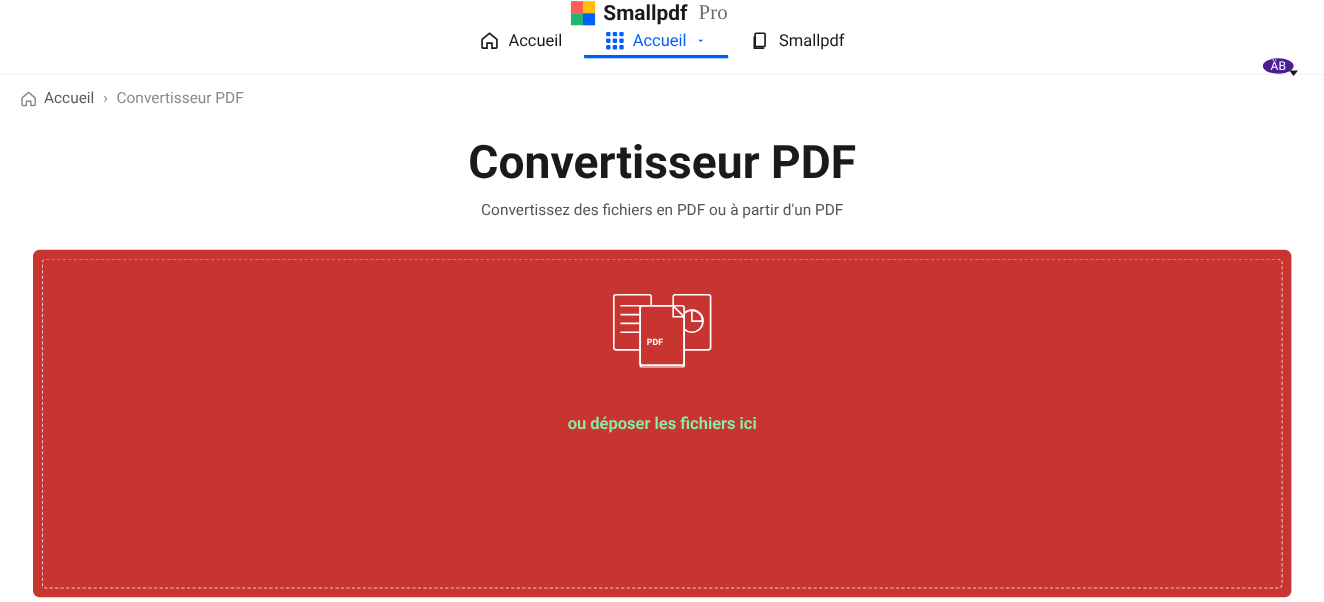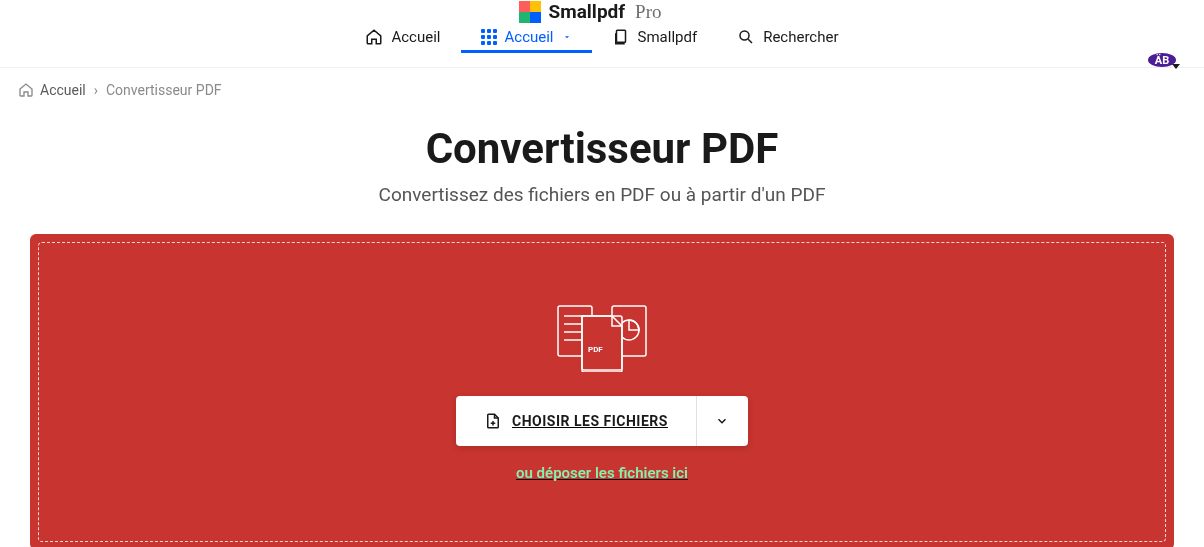--- a/index.html
+++ b/index.html
@@ -15,36 +15,36 @@
     .logo-square div:nth-child(4){background:#0060ff;}
     .brand { font-size: 19px; font-weight: 700; color: #1a1a1a; }
     .brand-suffix { font-size: 19px; font-weight: 400; color: #6e6e6e; margin-left: 2px; font-family: Liberation Serif, serif;}
 
     .nav { display: flex; align-items: stretch; height: 60px; }
     .nav-item { display: flex; align-items: center; gap: 8px; padding: 0 20px; cursor: pointer; color: #1a1a1a; font-size: 15px; border-bottom: 3px solid transparent; position: relative; }
     .nav-item.active { color: #0060ff; border-bottom-color: #0060ff; }
     .nav-item svg { flex-shrink: 0; }
     .grid-icon { display:grid; grid-template-columns:repeat(3,4px); grid-template-rows:repeat(3,4px); gap:2px;}
     .grid-icon span{background:#0060ff;border-radius:1px;}
-    .avatar { width: 28px; height: 28px; border-radius: 50%; background:#4c1d95; color:#fff; font-size:11px; font-weight:700; display:flex; align-items:center; justify-content:center; margin-left:auto; position:relative;}
+    .avatar { width: 28px; height: 28px; border-radius: 50%; background:#4c1d95; color:#fff; font-size:11px; font-weight:400; display:flex; align-items:center; justify-content:center; margin-left:auto; position:relative;}
     .avatar::after{content:""; position:absolute; bottom:-2px; right:-4px; border-left:4px solid transparent;border-right:4px solid transparent;border-top:5px solid #1a1a1a;}
 
     
     .breadcrumb { display:flex; align-items:center; gap:8px; padding: 14px 18px; font-size:14px; color:#8a8a8a;}
     .breadcrumb a { color:#5a5a5a; text-decoration:none; display:flex; align-items:center; gap:6px;}
 
     
     .hero { text-align:center; padding: 12px 0 28px;}
     .hero h1 { font-size: 42px; font-weight:700; color:#1a1a1a; margin-bottom:10px;}
-    .hero p { font-size:19px; color:#555;}
+    .hero p { font-size:14px; color:#555;}
 
     
     .dropzone-wrap { padding: 0 30px 30px; }
     .dropzone { background:#c8342f; border-radius:6px; padding:8px;}
-    .dropzone-inner { border:1px dashed rgba(255,255,255,0.8); border-radius:4px; min-height:300px; display:flex; flex-direction:column; align-items:center; justify-content:center; padding:28px;text-decoration:underline;}
+    .dropzone-inner { border:1px dashed rgba(255,255,255,0.8); border-radius:4px; min-height:300px; display:flex; flex-direction:column; align-items:center; justify-content:flex-start; padding:28px;}
     .docs-illustration { margin-bottom:20px; }
     .choose-btn { display:flex; background:#fff; border-radius:4px; overflow:hidden; box-shadow:0 2px 6px rgba(0,0,0,0.15);}
     .choose-main { display:flex; align-items:center; gap:10px; padding:16px 28px; font-size:14px; font-weight:700; letter-spacing:0.5px; color:#1a1a1a; cursor:pointer;}
     .choose-drop { display:flex; align-items:center; justify-content:center; width:52px; border-left:1px solid #e0e0e0; cursor:pointer;}
     .drop-hint { margin-top:18px; color:#86efac; font-size:15px; font-weight:600;}
   </style>
 </head>
 <body>
 
 <div class="header">
@@ -83,27 +83,20 @@
           <path d="M7 10l5 5 5-5z"></path>
         </svg>
     </div>
     <div class="nav-item">
       <svg width="18" height="18" viewBox="0 0 24 24" fill="none" stroke="#1a1a1a" stroke-width="2">
           <rect x="6" y="3" width="12" height="16" rx="1"></rect>
           <path d="M5 7v14h12"></path>
         </svg>
       <span>Smallpdf</span>
     </div>
-    <div class="nav-item">
-      <svg width="18" height="18" viewBox="0 0 24 24" fill="none" stroke="#1a1a1a" stroke-width="2">
-          <circle cx="10" cy="10" r="6"></circle>
-          <line x1="15" y1="15" x2="20" y2="20"></line>
-        </svg>
-      <span>Rechercher</span>
-    </div>
   </div>
 
   <div class="avatar">
     <span>ÄB</span>
   </div>
 </div>
 
 <div class="breadcrumb">
   <a href="#">
     <svg width="16" height="16" viewBox="0 0 24 24" fill="none" stroke="#8a8a8a" stroke-width="2">
@@ -132,32 +125,16 @@
             <line x1="12" y1="38" x2="34" y2="38"></line>
           <rect x="60" y="4" width="34" height="50" rx="2"></rect>
           <circle cx="77" cy="28" r="10"></circle>
             <path d="M77 18 A10 10 0 0 1 87 28 L77 28 Z" fill="#fff" fill-opacity="0"></path>
           <rect x="30" y="14" width="40" height="54" rx="2" fill="#c8342f"></rect>
           <path d="M30 14 h30 l10 10 v44 a2 2 0 0 1 -2 2 h-36 a2 2 0 0 1 -2 -2 z"></path>
           <path d="M60 14 v10 h10"></path>
           <text x="36" y="50" font-size="8" font-weight="700" fill="#fff" stroke="none">PDF</text>
         </svg>
       </div>
-      <div class="choose-btn">
-        <div class="choose-main">
-          <svg width="18" height="18" viewBox="0 0 24 24" fill="none" stroke="#1a1a1a" stroke-width="2">
-              <path d="M14 3H6a1 1 0 0 0-1 1v16a1 1 0 0 0 1 1h12a1 1 0 0 0 1-1V8z"></path>
-              <path d="M14 3v5h5"></path>
-              <line x1="12" y1="12" x2="12" y2="18"></line>
-              <line x1="9" y1="15" x2="15" y2="15"></line>
-            </svg>
-          <span>CHOISIR LES FICHIERS</span>
-        </div>
-        <div class="choose-drop">
-          <svg width="14" height="14" viewBox="0 0 24 24" fill="none" stroke="#1a1a1a" stroke-width="2.5">
-              <polyline points="6 9 12 15 18 9"></polyline>
-            </svg>
-        </div>
-      </div>
       <div class="drop-hint">ou déposer les fichiers ici</div>
     </div>
   </div>
 </div>
 
 </body></html>

